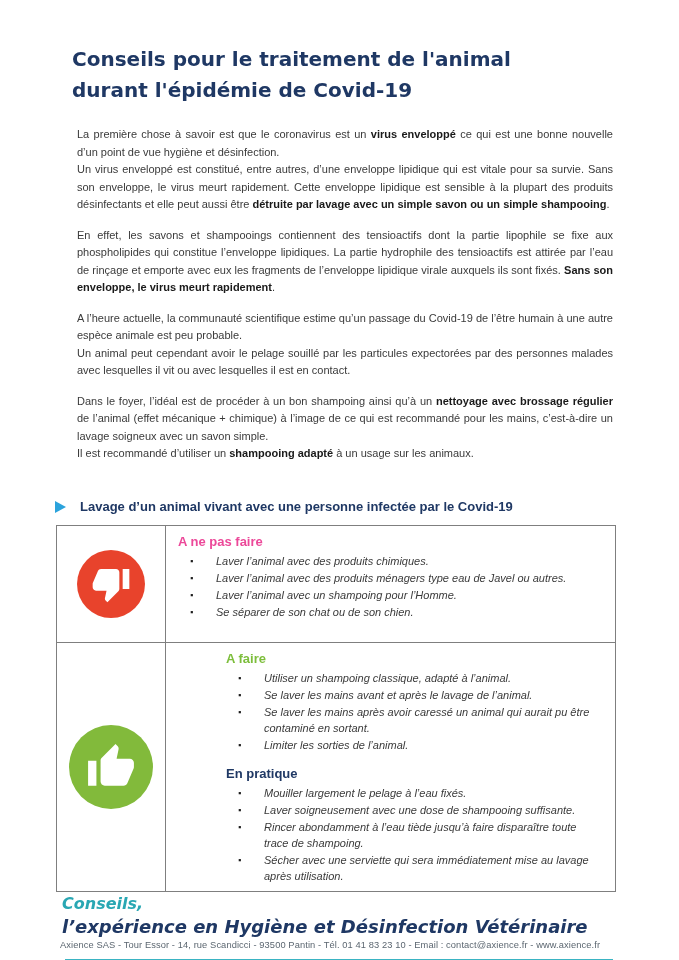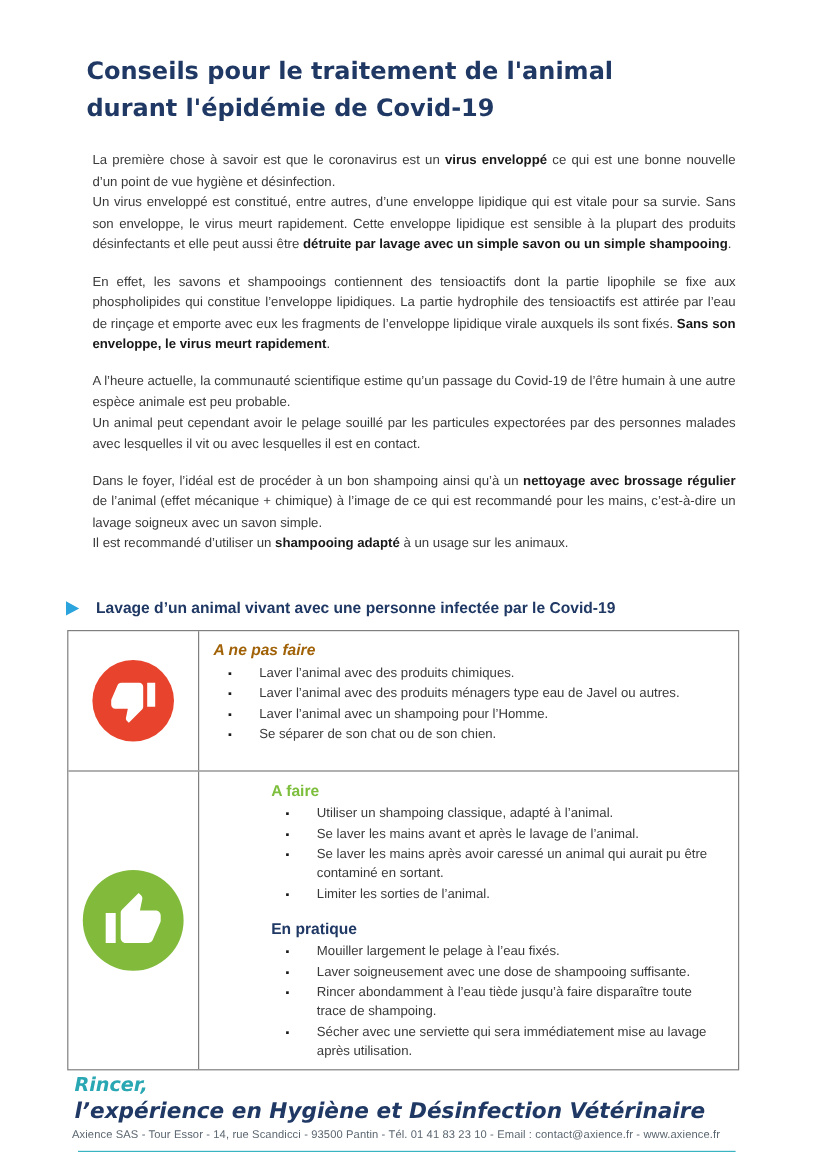--- a/index.html
+++ b/index.html
@@ -35,24 +35,24 @@
   .trow { display:flex; border-bottom:1px solid #7f7f7f; }
   .trow:last-child { border-bottom:none; }
   .cell-icon {
     width:109px; flex:0 0 109px; border-right:1px solid #7f7f7f;
     display:flex; align-items:center; justify-content:center;
   }
   .cell-content { flex:1 1 auto; padding:6px 8px 6px 0; }
   .row-dont { min-height:117px; }
   .row-do { min-height:240px;gap:48px; }
   .cell-h { font-size:13px; font-weight:bold; line-height:16px; margin:2px 0 3px 12px; }
-  .red-h   { color:#a16207;font-style:italic; }
+  .red-h   { color:#ec4899; }
   .green-h { color:#7DBE3C; }
   .navy-h  { color:#1F3864; }
-  .advice-list { list-style:none; }
+  .advice-list { list-style:none;font-style:italic; }
   .advice-list li {
     position:relative; padding-left:50px; font-size:11px; line-height:16px; color:#3a3a3a;
     margin-bottom:1px; padding-right:4px;
   }
   .advice-list li::before {
     content:"▪"; position:absolute; left:24px; top:0; font-size:9px; color:#1a1a1a;
   }
   .practice-gap { height:10px; }
   
   .circle { border-radius:50%; display:flex; align-items:center; justify-content:center; }
@@ -147,18 +147,18 @@
             <li>Mouiller largement le pelage à l’eau fixés.</li>
             <li>Laver soigneusement avec une dose de shampooing suffisante.</li>
             <li>Rincer abondamment à l’eau tiède jusqu’à faire disparaître toute trace de shampoing.</li>
             <li>Sécher avec une serviette qui sera immédiatement mise au lavage après utilisation.</li>
           </ul>
       </div>
     </div>
 
   </div>
 
-  <div class="footer-brand">Rincer,</div>
+  <div class="footer-brand">Conseils,</div>
   <div class="footer-tagline">l’expérience en Hygiène et Désinfection Vétérinaire</div>
   <div class="footer-address">Axience SAS - Tour Essor - 14, rue Scandicci - 93500 Pantin - Tél. 01 41 83 23 10 - Email : contact@axience.fr - www.axience.fr</div>
   <div class="accent-bar"></div>
 
 </div>
 
 </body></html>

